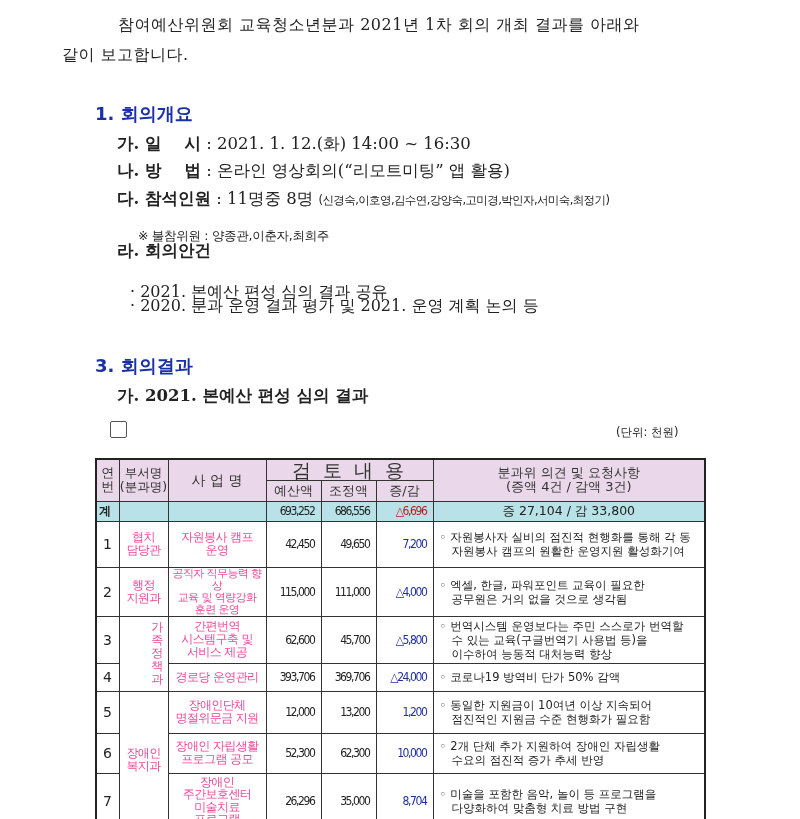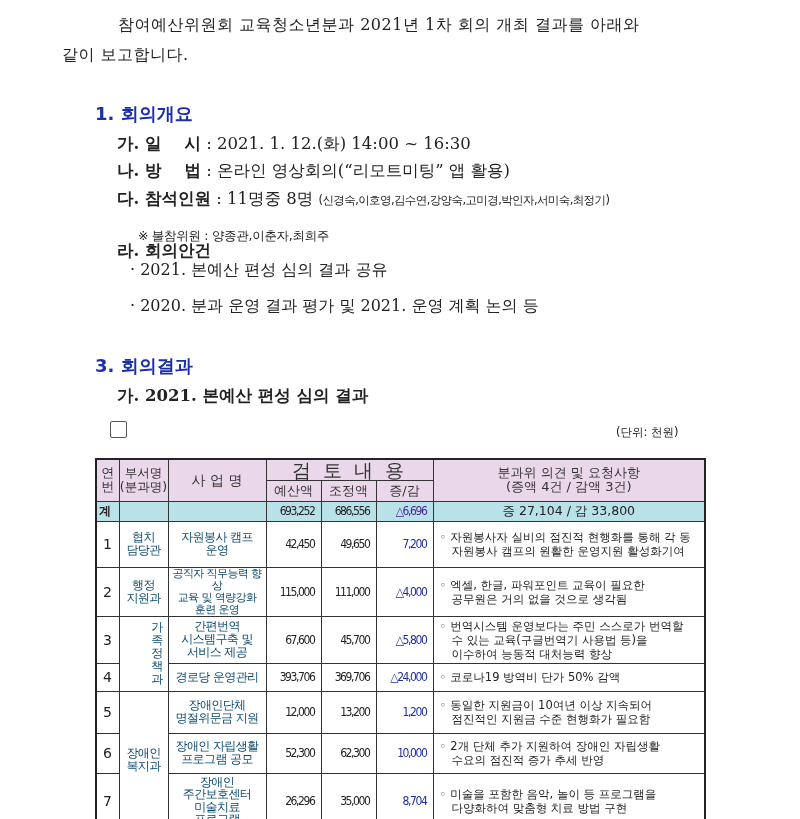--- a/index.html
+++ b/index.html
@@ -22,23 +22,23 @@
 
   table.budget { position: absolute; left: 95px; top: 458px; border-collapse: collapse; table-layout: fixed; width: 609px; font-family: "DejaVu Sans", "Liberation Sans", sans-serif; }
   table.budget td, table.budget th { border: 1px solid #333; text-align: center; vertical-align: middle; font-weight: normal; overflow: hidden; }
   table.budget { border: 2px solid #222; }
   .hdr { background: #ead8ea; font-size: 13px; color: #333; line-height: 14px; }
   .tot { background: #b8e1e8; font-size: 12px; }
   .tot .num { letter-spacing: -1.4px; font-size: 12px; }
   .num { font-family: "DejaVu Sans Condensed", "DejaVu Sans", sans-serif; font-size: 12px; letter-spacing: -1.4px; text-align: right !important; padding-right: 6px; }
   .adj { font-weight: bold; }
   .inc { color: #1f2fa0; }
-  .dec { color: #4c1d95; }
+  .dec { color: #b91c1c; }
   .seq { font-size: 14px; text-align: left !important; padding-left: 6px; }
-  .dept, .proj { font-family: "DejaVu Serif", serif; font-size: 12px; line-height: 13px; color: #0c4a6e; letter-spacing: -0.6px; }
+  .dept, .proj { font-family: "DejaVu Serif", serif; font-size: 12px; line-height: 13px; color: #ec4899; letter-spacing: -0.6px; }
   .op { font-size: 11.5px; text-align: left !important; padding-left: 6px; line-height: 14px; color: #222; }
   .op .b { color: #555; margin-right: 4px; }
   .op .cont { display: block; padding-left: 12px; }
 </style>
 </head>
 <body>
 
 <div class="intro">
   <div class="abs l1">참여예산위원회 교육청소년분과 2021년 1차 회의 개최 결과를 아래와</div>
   <div class="abs l2">같이 보고합니다.</div>
@@ -52,21 +52,21 @@
 <div class="abs item" style="left:117px; top:160px;">
   <span class="lbl" style="white-space:pre;">나. 방    법</span><span style="white-space:pre;"> : </span><span>온라인 영상회의(“리모트미팅” 앱 활용)</span>
 </div>
 <div class="abs item" style="left:117px; top:188px;text-align:center;">
   <span class="lbl">다. 참석인원</span><span style="white-space:pre;"> : </span><span style="white-space:pre;">11명중 8명 </span><span class="small">(신경숙,이호영,김수연,강양숙,고미경,박인자,서미숙,최정기)</span>
 </div>
 <div class="abs note" style="left:138px; top:228px;">※ 불참위원 : 양종관,이춘자,최희주</div>
 <div class="abs item" style="left:117px; top:240px;">
   <span class="lbl">라. 회의안건</span>
 </div>
-<div class="abs bullet" style="left:130px; top:260px;">· 2021. 본예산 편성 심의 결과 공유</div>
+<div class="abs bullet" style="left:130px; top:282px;">· 2021. 본예산 편성 심의 결과 공유</div>
 <div class="abs bullet" style="left:130px; top:296px;">· 2020. 분과 운영 결과 평가 및 2021. 운영 계획 논의 등</div>
 
 <div class="abs sec-title" style="left:95px; top:354px;">3. 회의결과</div>
 <div class="abs subhead" style="left:117px; top:385px;">가. 2021. 본예산 편성 심의 결과</div>
 <div class="abs boxtitle" style="left:110px; top:421px;">
   <span class="checkbox"></span>
 </div>
 <div class="abs unit" style="left:616px; top:425px;">(단위: 천원)</div>
 
 <table class="budget">
@@ -138,21 +138,21 @@
     </td>
   </tr>
 
   <tr style="height:47px;">
     <td class="seq">3</td>
     <td class="dept" rowspan="2" style="white-space:pre-line;padding-left:27px;">가족
 정책과</td>
     <td class="proj" style="white-space:pre-line;">간편번역
 시스템구축 및
 서비스 제공</td>
-    <td class="num">67,600</td>
+    <td class="num">62,600</td>
     <td class="num adj">45,700</td>
     <td class="num inc">△5,800</td>
     <td class="op">
       <span class="b">◦</span><span>번역시스템 운영보다는 주민 스스로가 번역할</span>
       <span class="cont">수 있는 교육(구글번역기 사용법 등)을</span>
       <span class="cont">이수하여 능동적 대처능력 향상</span>
     </td>
   </tr>
 
   <tr style="height:28px;">

